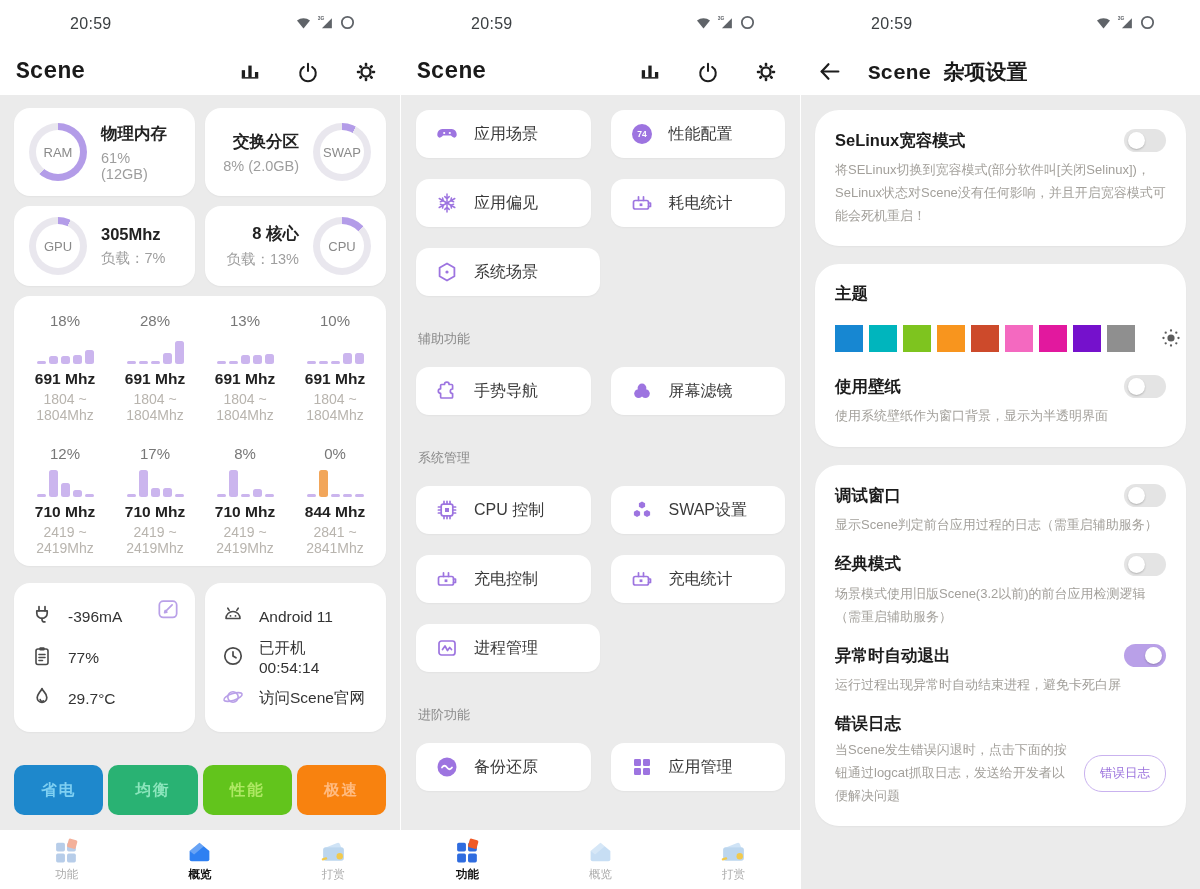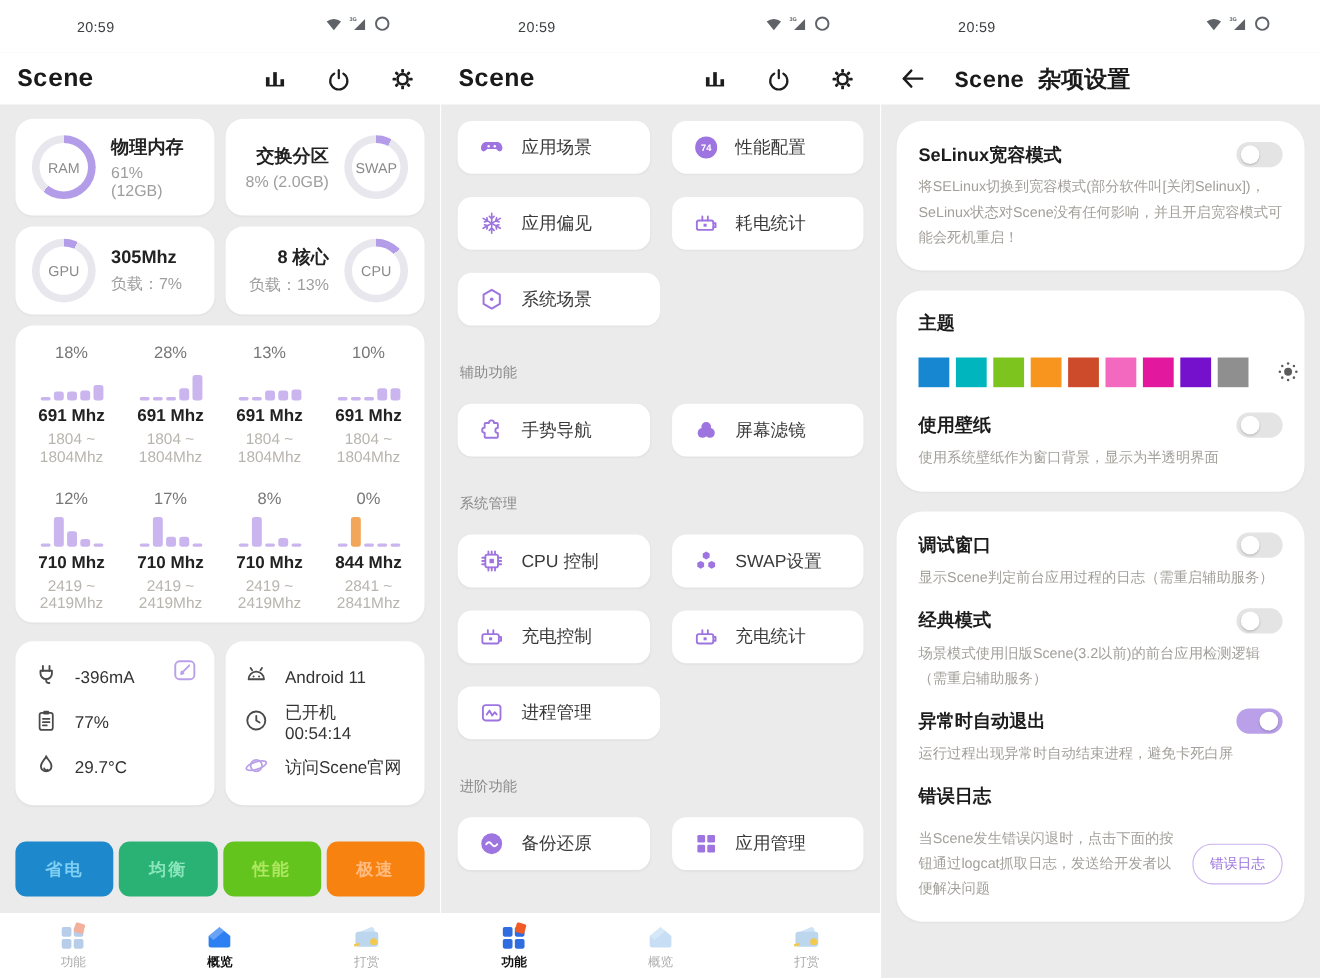--- a/index.html
+++ b/index.html
@@ -6,21 +6,21 @@
   body {
     width:1200px; height:889px; background:#fff; display:flex;
     font-family:"Liberation Sans","DejaVu Sans",sans-serif;
     -webkit-font-smoothing:antialiased; overflow:hidden;
   }
   .panel { width:400px; height:889px; position:relative; background:#ebebeb; overflow:hidden; flex:0 0 400px; }
   .panel + .panel { border-left:1px solid #fff; }
 
   
   .statusbar { height:48px; background:#fff; display:flex; align-items:center; }
-  .statusbar .time { margin-left:70px; font-size:13px; color:#3c4043; letter-spacing:.3px; }
+  .statusbar .time { margin-left:70px; font-size:16px; color:#3c4043; letter-spacing:.3px; }
   .statusbar .sicons { margin-left:auto; margin-right:44px; display:flex; align-items:center; gap:5px; }
 
   
   .appbar { height:47px; background:#fff; display:flex; align-items:center; padding:0 23px 0 16px;font-family:Liberation Mono, monospace; }
   .appbar .title { font-size:23px; font-weight:600; color:#1a1a1a; }
   .appbar .aicons { margin-left:auto; display:flex; align-items:center; gap:36px; }
   .appbar .aicons > div { cursor:pointer; display:flex; }
   .appbar.sub .title { font-size:21px; margin-left:26px; font-weight:600; }
   .back-btn { display:flex; cursor:pointer; }
 
@@ -88,21 +88,21 @@
     flex:0 0 42px; cursor:pointer; }
   .toggle::after { content:''; position:absolute; top:3px; left:4px; width:17px; height:17px;
     border-radius:50%; background:#fff; box-shadow:0 1px 2px rgba(0,0,0,.22); }
   .toggle.on { background:#b9a0e8; }
   .toggle.on::after { left:auto; right:4px; }
   .swatch-row { display:flex; align-items:center; margin:12px 0 16px; }
   #swatches { display:flex; gap:6px; }
   .swatch { width:28px; height:27px; cursor:pointer; }
   .sw-div { width:1px; height:42px; background:#e3e3e3; margin:0 11px 0 13px; }
   .sun-btn { cursor:pointer; display:flex; }
-  .errlog-row { display:flex; align-items:center; margin-top:16px; }
+  .errlog-row { display:flex; align-items:center; margin-top:4px; }
   .errlog-row .set-desc { flex:1; margin-top:0; }
   .errlog-btn { margin-left:14px; border:1.5px solid #c9b2ef; color:#9b72dd; background:#fff;
     border-radius:18px; padding:9px 15px; font-size:12.5px; cursor:pointer; white-space:nowrap;
     font-family:inherit; }
 </style>
 </head>
 <body>
 
 <div class="panel">
   <div class="statusbar">

